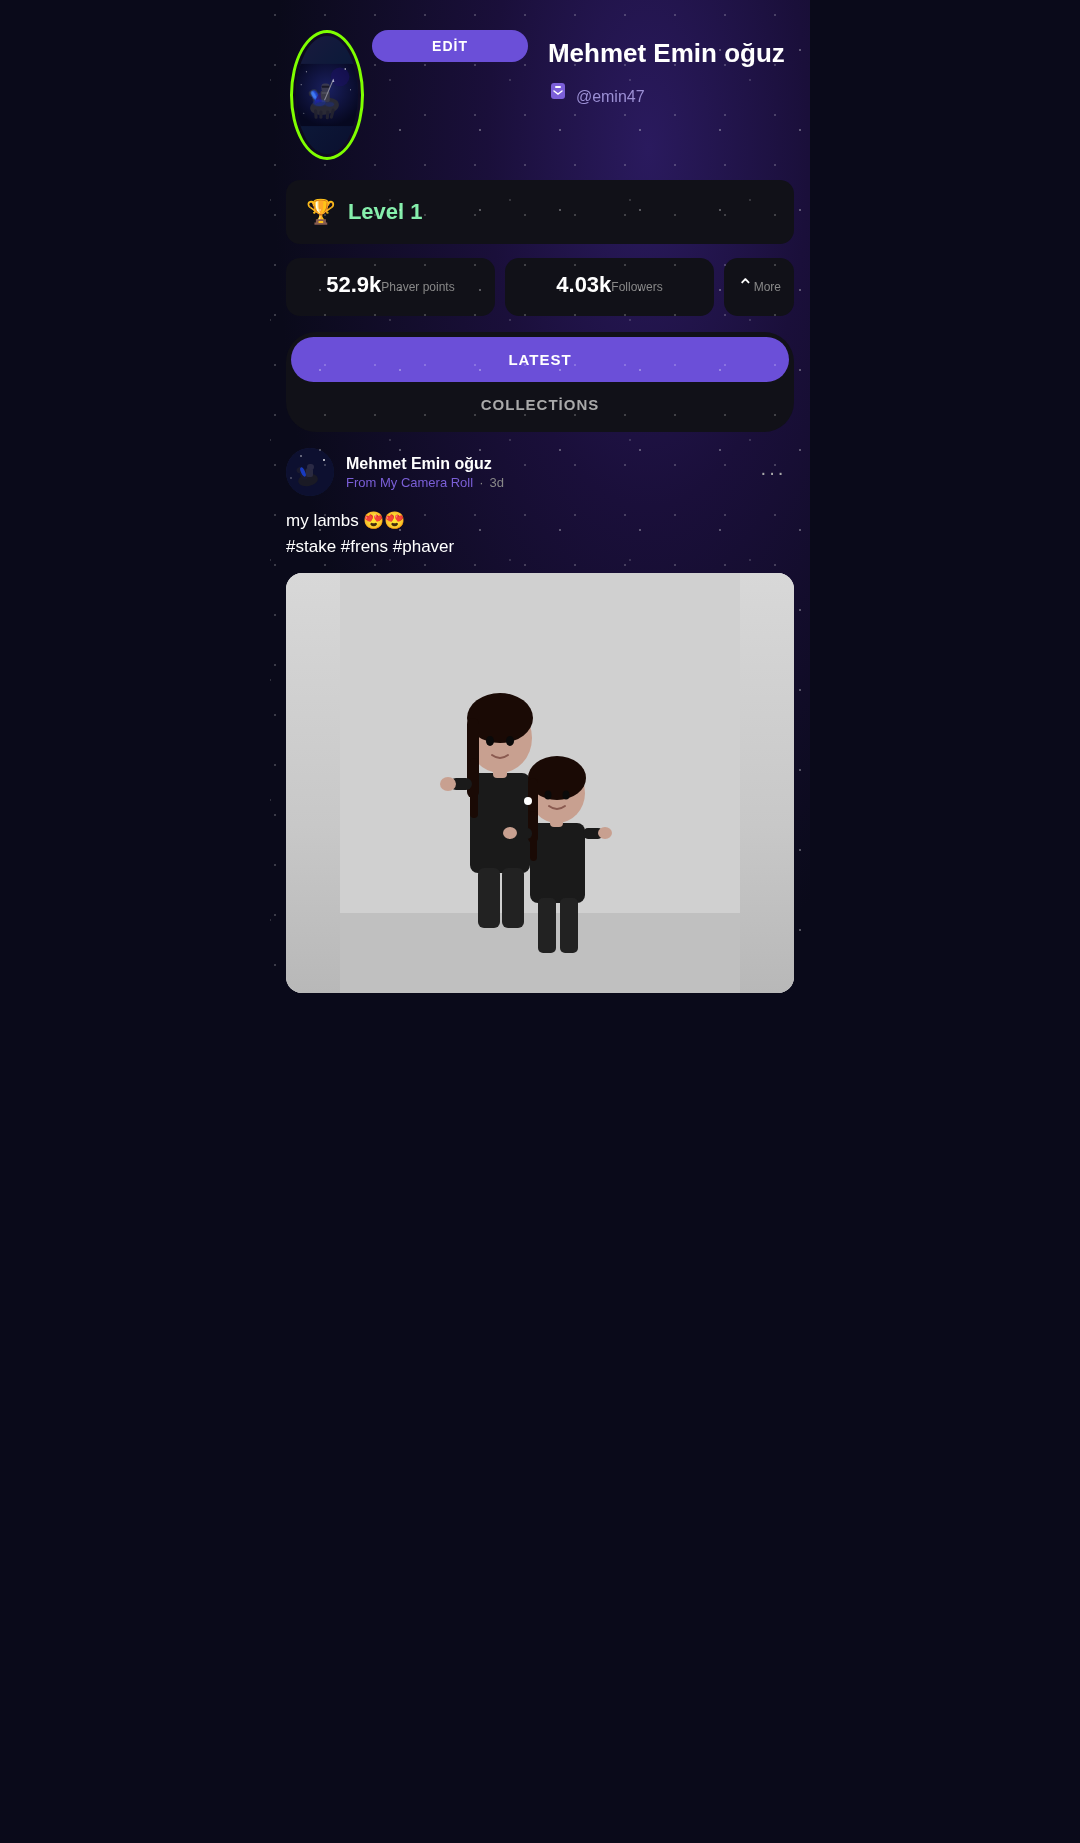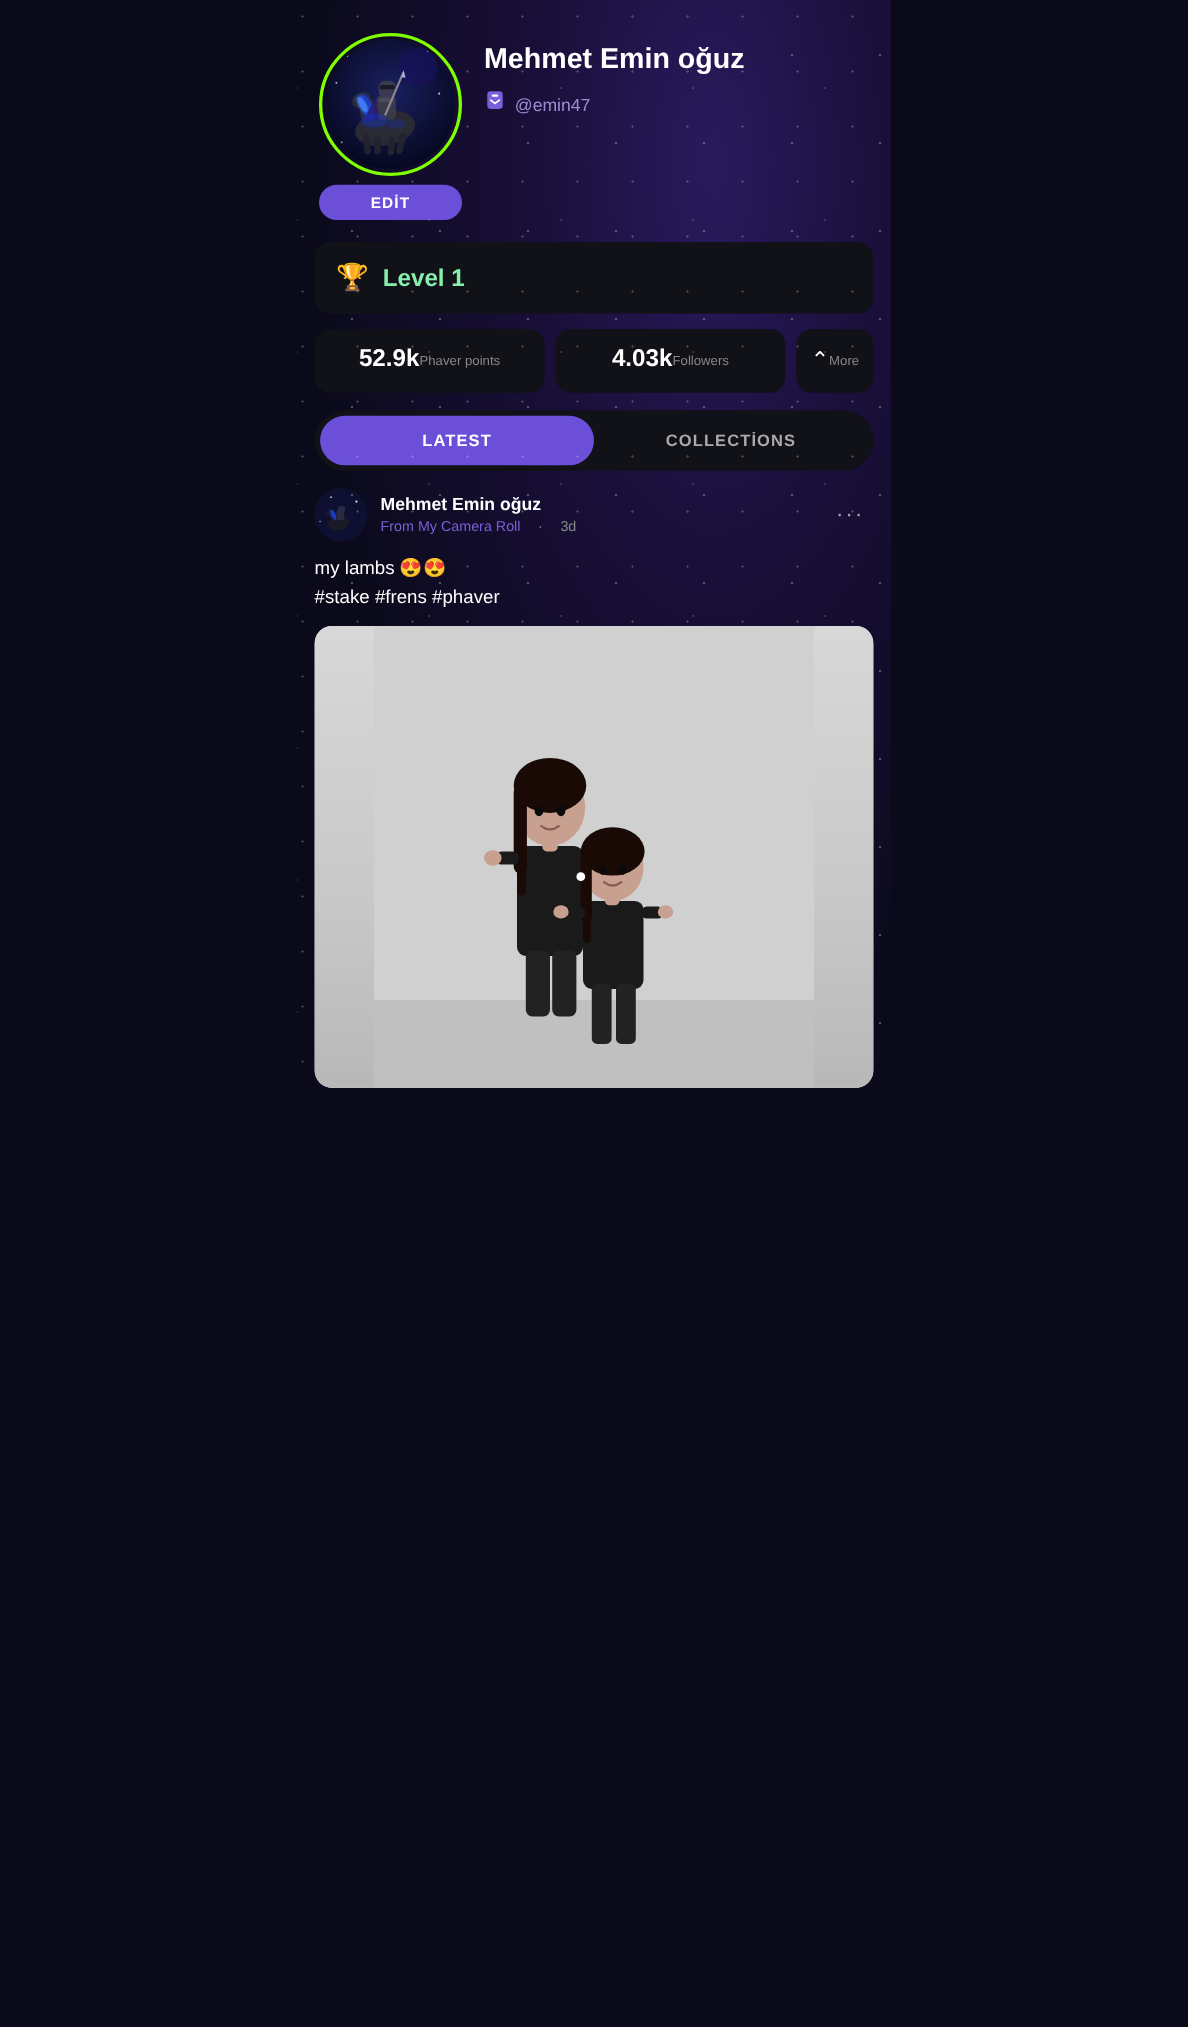--- a/index.html
+++ b/index.html
@@ -43,21 +43,20 @@
       display: flex;
       align-items: flex-start;
       gap: 20px;
       position: relative;
     }
 
     .avatar-container {
       position: relative;
       flex-shrink: 0;
       display: flex;
-      flex-direction: column;
       align-items: flex-start;
       gap: 8px;
     }
 
     .avatar-ring {
       width: 130px;
       height: 130px;
       border-radius: 50%;
       border: 3.5px solid #7fff00;
       padding: 3px;
@@ -187,20 +186,21 @@
       margin-bottom: 2px;
     }
 
     
     .tabs-container {
       margin: 0 16px 16px;
       background: #111118;
       border-radius: 30px;
       display: flex;
       padding: 5px;
+      flex-direction: column;
     }
 
     .tab-btn {
       flex: 1;
       padding: 14px 0;
       border: none;
       background: transparent;
       color: #aaa;
       font-size: 15px;
       font-weight: 700;
@@ -248,21 +248,21 @@
     .post-username {
       font-size: 16px;
       font-weight: 600;
       color: #ffffff;
       margin-bottom: 2px;
     }
 
     .post-sub {
       display: flex;
       align-items: flex-end;
-      gap: 16px;
+      gap: 6px;
     }
 
     .post-collection {
       color: #7b5fd8;
       font-size: 13px;
       font-weight: 500;
     }
 
     .post-time {
       color: #888;

